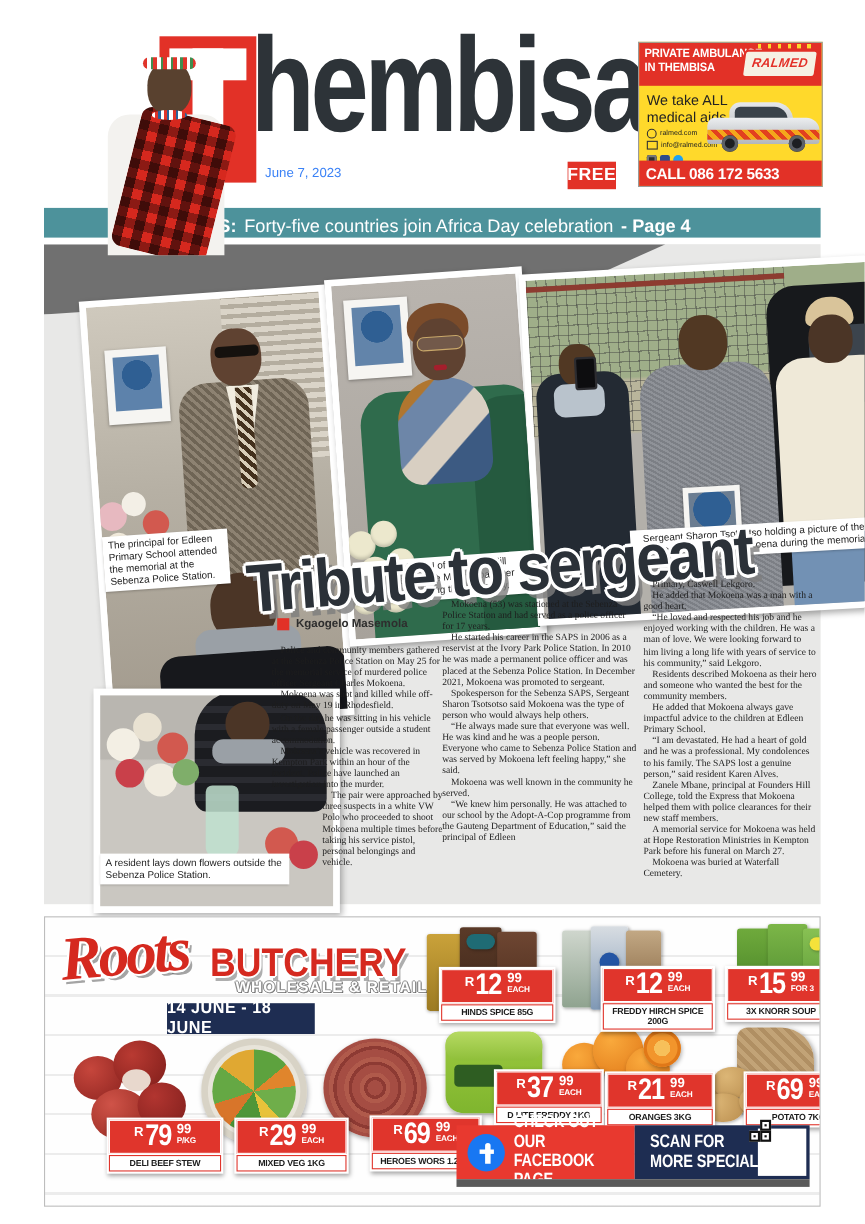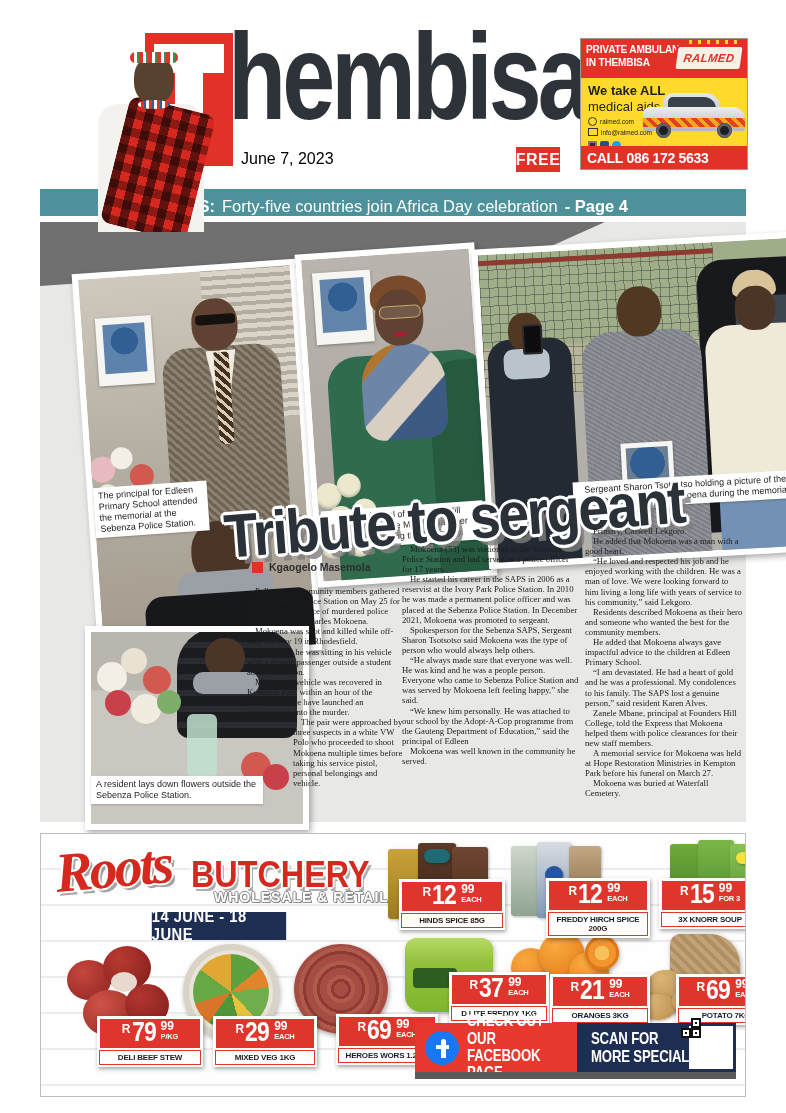--- a/index.html
+++ b/index.html
@@ -7,21 +7,21 @@
        font-family:"Liberation Sans",sans-serif;overflow:hidden;}
   .abs{position:absolute;}
 
   
   .t-logo{left:145px;top:33px;width:88px;height:133px;background:#e23127;}
   .t-bar{position:absolute;left:9px;top:11px;width:70px;height:29px;background:#fff;}
   .t-stem{position:absolute;left:30px;top:11px;width:28px;height:112px;background:#fff;}
   .wordmark{left:228px;top:16px;font-size:122px;font-weight:bold;color:#2d3338;
             letter-spacing:-5px;transform:scale(.78,1);transform-origin:left top;
             line-height:1;white-space:nowrap;}
-  .issue-date{left:241px;top:150px;font-size:16px;color:#000000;}
+  .issue-date{left:241px;top:150px;font-size:12px;color:#3b82f6;}
   .free-badge{left:516px;top:147px;width:44px;height:25px;background:#e23127;color:#fff;
               font-weight:bold;font-size:16px;display:flex;align-items:center;justify-content:center;
               letter-spacing:.5px;}
 
   
   .mh-photo{left:40px;top:30px;width:152px;height:186px;overflow:hidden;z-index:6;}
   .mh-stick{position:absolute;left:58px;top:66px;width:5px;height:120px;background:#8a6a4a;transform:rotate(6deg);}
   .mh-shirt{position:absolute;left:18px;top:58px;width:106px;height:132px;background:#f3f2ef;border-radius:20px 20px 0 0;}
   .mh-shuka{position:absolute;left:34px;top:58px;width:88px;height:130px;border-radius:10px;
             background:repeating-linear-gradient(90deg,rgba(0,0,0,.55) 0 9px,transparent 9px 18px),
@@ -37,21 +37,21 @@
   .ralmed-ad{left:580px;top:38px;width:166px;height:130px;border:1px solid #9a9a9a;background:#ffd92b;overflow:hidden;}
   .ra-head{position:absolute;left:0;top:0;width:100%;height:39px;background:#e23127;}
   .ra-head-text{position:absolute;left:5px;top:4px;color:#fff;font-weight:bold;font-size:11px;
                 line-height:1.2;letter-spacing:-.2px;transform:scale(.92,1);transform-origin:left top;white-space:pre-line;}
   .ra-logo{position:absolute;right:4px;top:6px;width:64px;height:22px;background:#f6f1e4;border:2px solid #e23127;
            border-radius:4px;transform:skewX(-8deg);display:flex;align-items:center;justify-content:center;}
   .ra-logo span{font-size:11.5px;font-weight:bold;font-style:italic;color:#e23127;
                 text-shadow:0 0 1px #fff;letter-spacing:.3px;}
   .ra-stripes{position:absolute;right:8px;top:1px;width:56px;height:4px;
               background:repeating-linear-gradient(90deg,#e23127 0 6px,#ffd92b 6px 9px);}
-  .ra-tag1{position:absolute;left:7px;top:44px;font-size:13px;font-weight:bold;color:#222;}
+  .ra-tag1{position:absolute;left:7px;top:44px;font-size:13px;font-weight:normal;color:#222;}
   .ra-tag2{position:absolute;left:7px;top:60px;font-size:13px;color:#222;}
   .ra-line{position:absolute;left:7px;font-size:6.5px;color:#222;display:flex;align-items:center;gap:3px;}
   .ra-dot{width:7px;height:7px;border:1.5px solid #333;border-radius:50%;display:inline-block;}
   .ra-env{width:8px;height:6px;border:1.5px solid #333;display:inline-block;}
   .ra-social{position:absolute;left:7px;top:102px;display:flex;gap:3px;}
   .ra-so{width:9px;height:9px;border-radius:2px;}
   .so-ig{background:#2e2e2e;box-shadow:inset 0 0 0 2px #777;}
   .so-fb{background:#2d4a8a;}
   .so-tw{background:#1da1f2;border-radius:50%;}
   .ra-call{position:absolute;left:0;bottom:0;width:100%;height:23px;background:#e23127;color:#fff;
@@ -407,22 +407,22 @@
     <p>Mokoena was shot and killed while off-duty on May 19 in Rhodesfield.</p>
     <p>On the day he was sitting in his vehicle with a female passenger outside a student accommodation.</p>
     <p>Mokoena’s vehicle was recovered in Kempton Park within an hour of the incident. Police have launched an investigation into the murder.</p>
     <p>The pair were approached by three suspects in a white VW Polo who proceeded to shoot Mokoena multiple times before taking his service pistol, personal belongings and vehicle.</p>
   </div>
   <div class="col col2">
     <p>Mokoena (53) was stationed at the Sebenza Police Station and had served as a police officer for 17 years.</p>
     <p>He started his career in the SAPS in 2006 as a reservist at the Ivory Park Police Station. In 2010 he was made a permanent police officer and was placed at the Sebenza Police Station. In December 2021, Mokoena was promoted to sergeant.</p>
     <p>Spokesperson for the Sebenza SAPS, Sergeant Sharon Tsotsotso said Mokoena was the type of person who would always help others.</p>
     <p>“He always made sure that everyone was well. He was kind and he was a people person. Everyone who came to Sebenza Police Station and was served by Mokoena left feeling happy,” she said.</p>
+    <p>Mokoena was well known in the community he served.</p>
     <p>“We knew him personally. He was attached to our school by the Adopt-A-Cop programme from the Gauteng Department of Education,” said the principal of Edleen</p>
-    <p>Mokoena was well known in the community he served.</p>
   </div>
   <div class="col col3">
     <p>Primary, Caswell Lekgoro.</p>
     <p>He added that Mokoena was a man with a good heart.</p>
     <p>“He loved and respected his job and he enjoyed working with the children. He was a man of love. We were looking forward to him living a long life with years of service to his community,” said Lekgoro.</p>
     <p>Residents described Mokoena as their hero and someone who wanted the best for the community members.</p>
     <p>He added that Mokoena always gave impactful advice to the children at Edleen Primary School.</p>
     <p>“I am devastated. He had a heart of gold and he was a professional. My condolences to his family. The SAPS lost a genuine person,” said resident Karen Alves.</p>
     <p>Zanele Mbane, principal at Founders Hill College, told the Express that Mokoena helped them with police clearances for their new staff members.</p>
     <p>A memorial service for Mokoena was held at Hope Restoration Ministries in Kempton Park before his funeral on March 27.</p>

